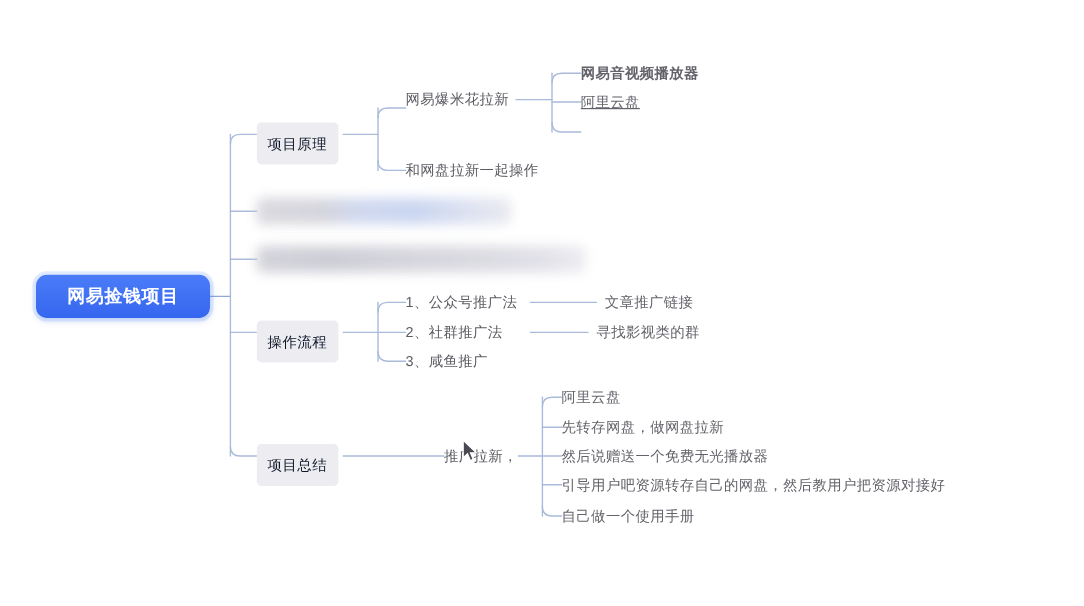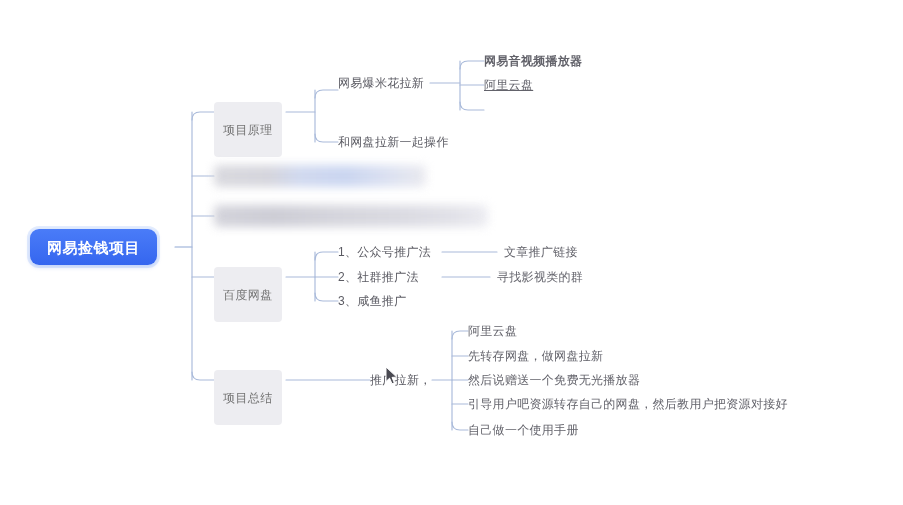--- a/index.html
+++ b/index.html
@@ -35,43 +35,43 @@
   .node {
     position: absolute;
     white-space: nowrap;
     line-height: 1;
   }
 
   
   .root-node {
     left: 30px;
     top: 229px;
-    width: 127px;
+    width: 145px;
     height: 36px;
     border-radius: 9px;
     background: linear-gradient(180deg, #4a7cf8 0%, #3566ef 100%);
     box-shadow: 0 0 0 3px rgba(90,140,250,0.16), 0 2px 5px rgba(45,90,220,0.22);
     display: flex;
     align-items: center;
     justify-content: center;
     color: #ffffff;
     font-size: 15px;
     font-weight: bold;
     letter-spacing: 0.5px;
   }
 
   
   .l2-node {
     height: 21px;
-    padding: 17px 9px;
+    padding: 7px 9px;
     border-radius: 4px;
     background: #ededf1;
     display: flex;
     align-items: center;
-    color: #737373;
+    color: #0f172a;
     font-size: 12px;
     letter-spacing: 0.4px;
   }
 
   
   .l3-node, .l4-node {
     color: #5b5b63;
     font-size: 12px;
     letter-spacing: 0.3px;
     display: flex;
@@ -183,21 +183,21 @@
     <span>网易音视频播放器</span>
   </div>
   <div class="node l4-node" style="left:484px; top:77px;text-decoration:underline;">
     <span>阿里云盘</span>
   </div>
 
   <div class="redacted redacted-a"></div>
   <div class="redacted redacted-b"></div>
 
   <div class="node l2-node" style="left:214px; top:267px;">
-    <span>百度网盘</span>
+    <span>操作流程</span>
   </div>
 
   <div class="node l3-node" style="left:338px; top:244px;">
     <span>1、公众号推广法</span>
   </div>
   <div class="node l3-node" style="left:338px; top:269px;">
     <span>2、社群推广法</span>
   </div>
   <div class="node l3-node" style="left:338px; top:293px;">
     <span>3、咸鱼推广</span>

